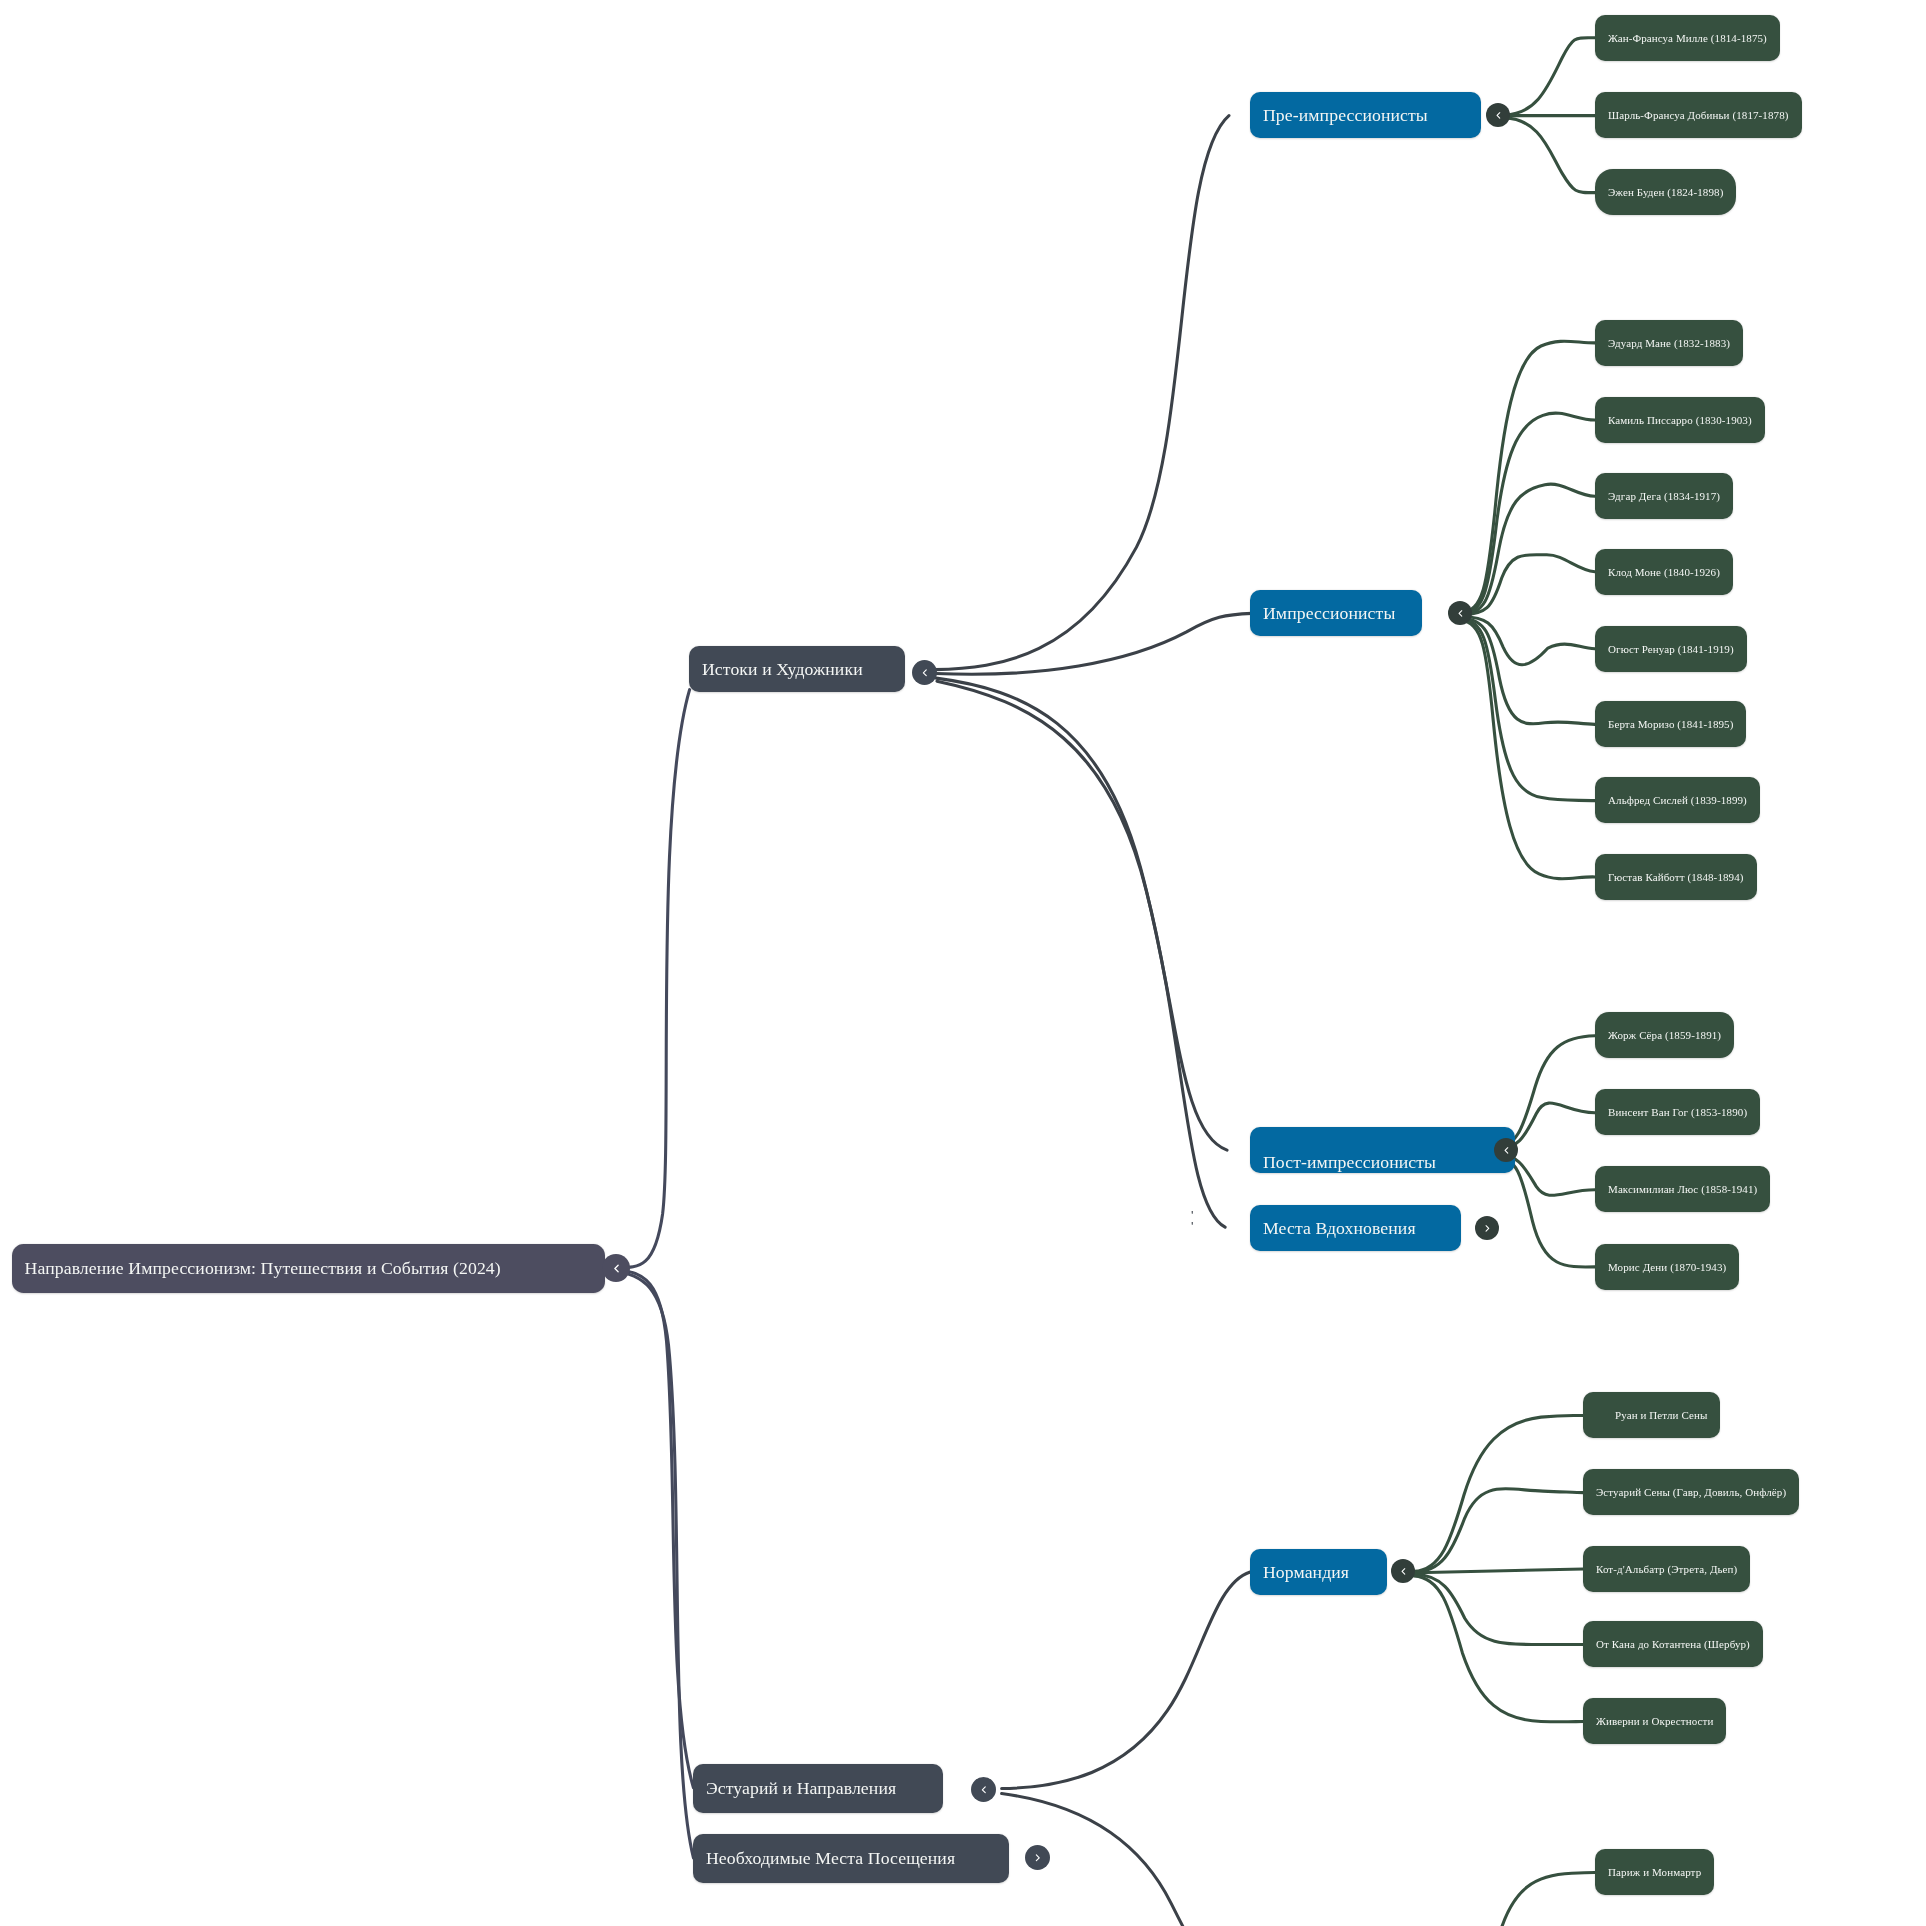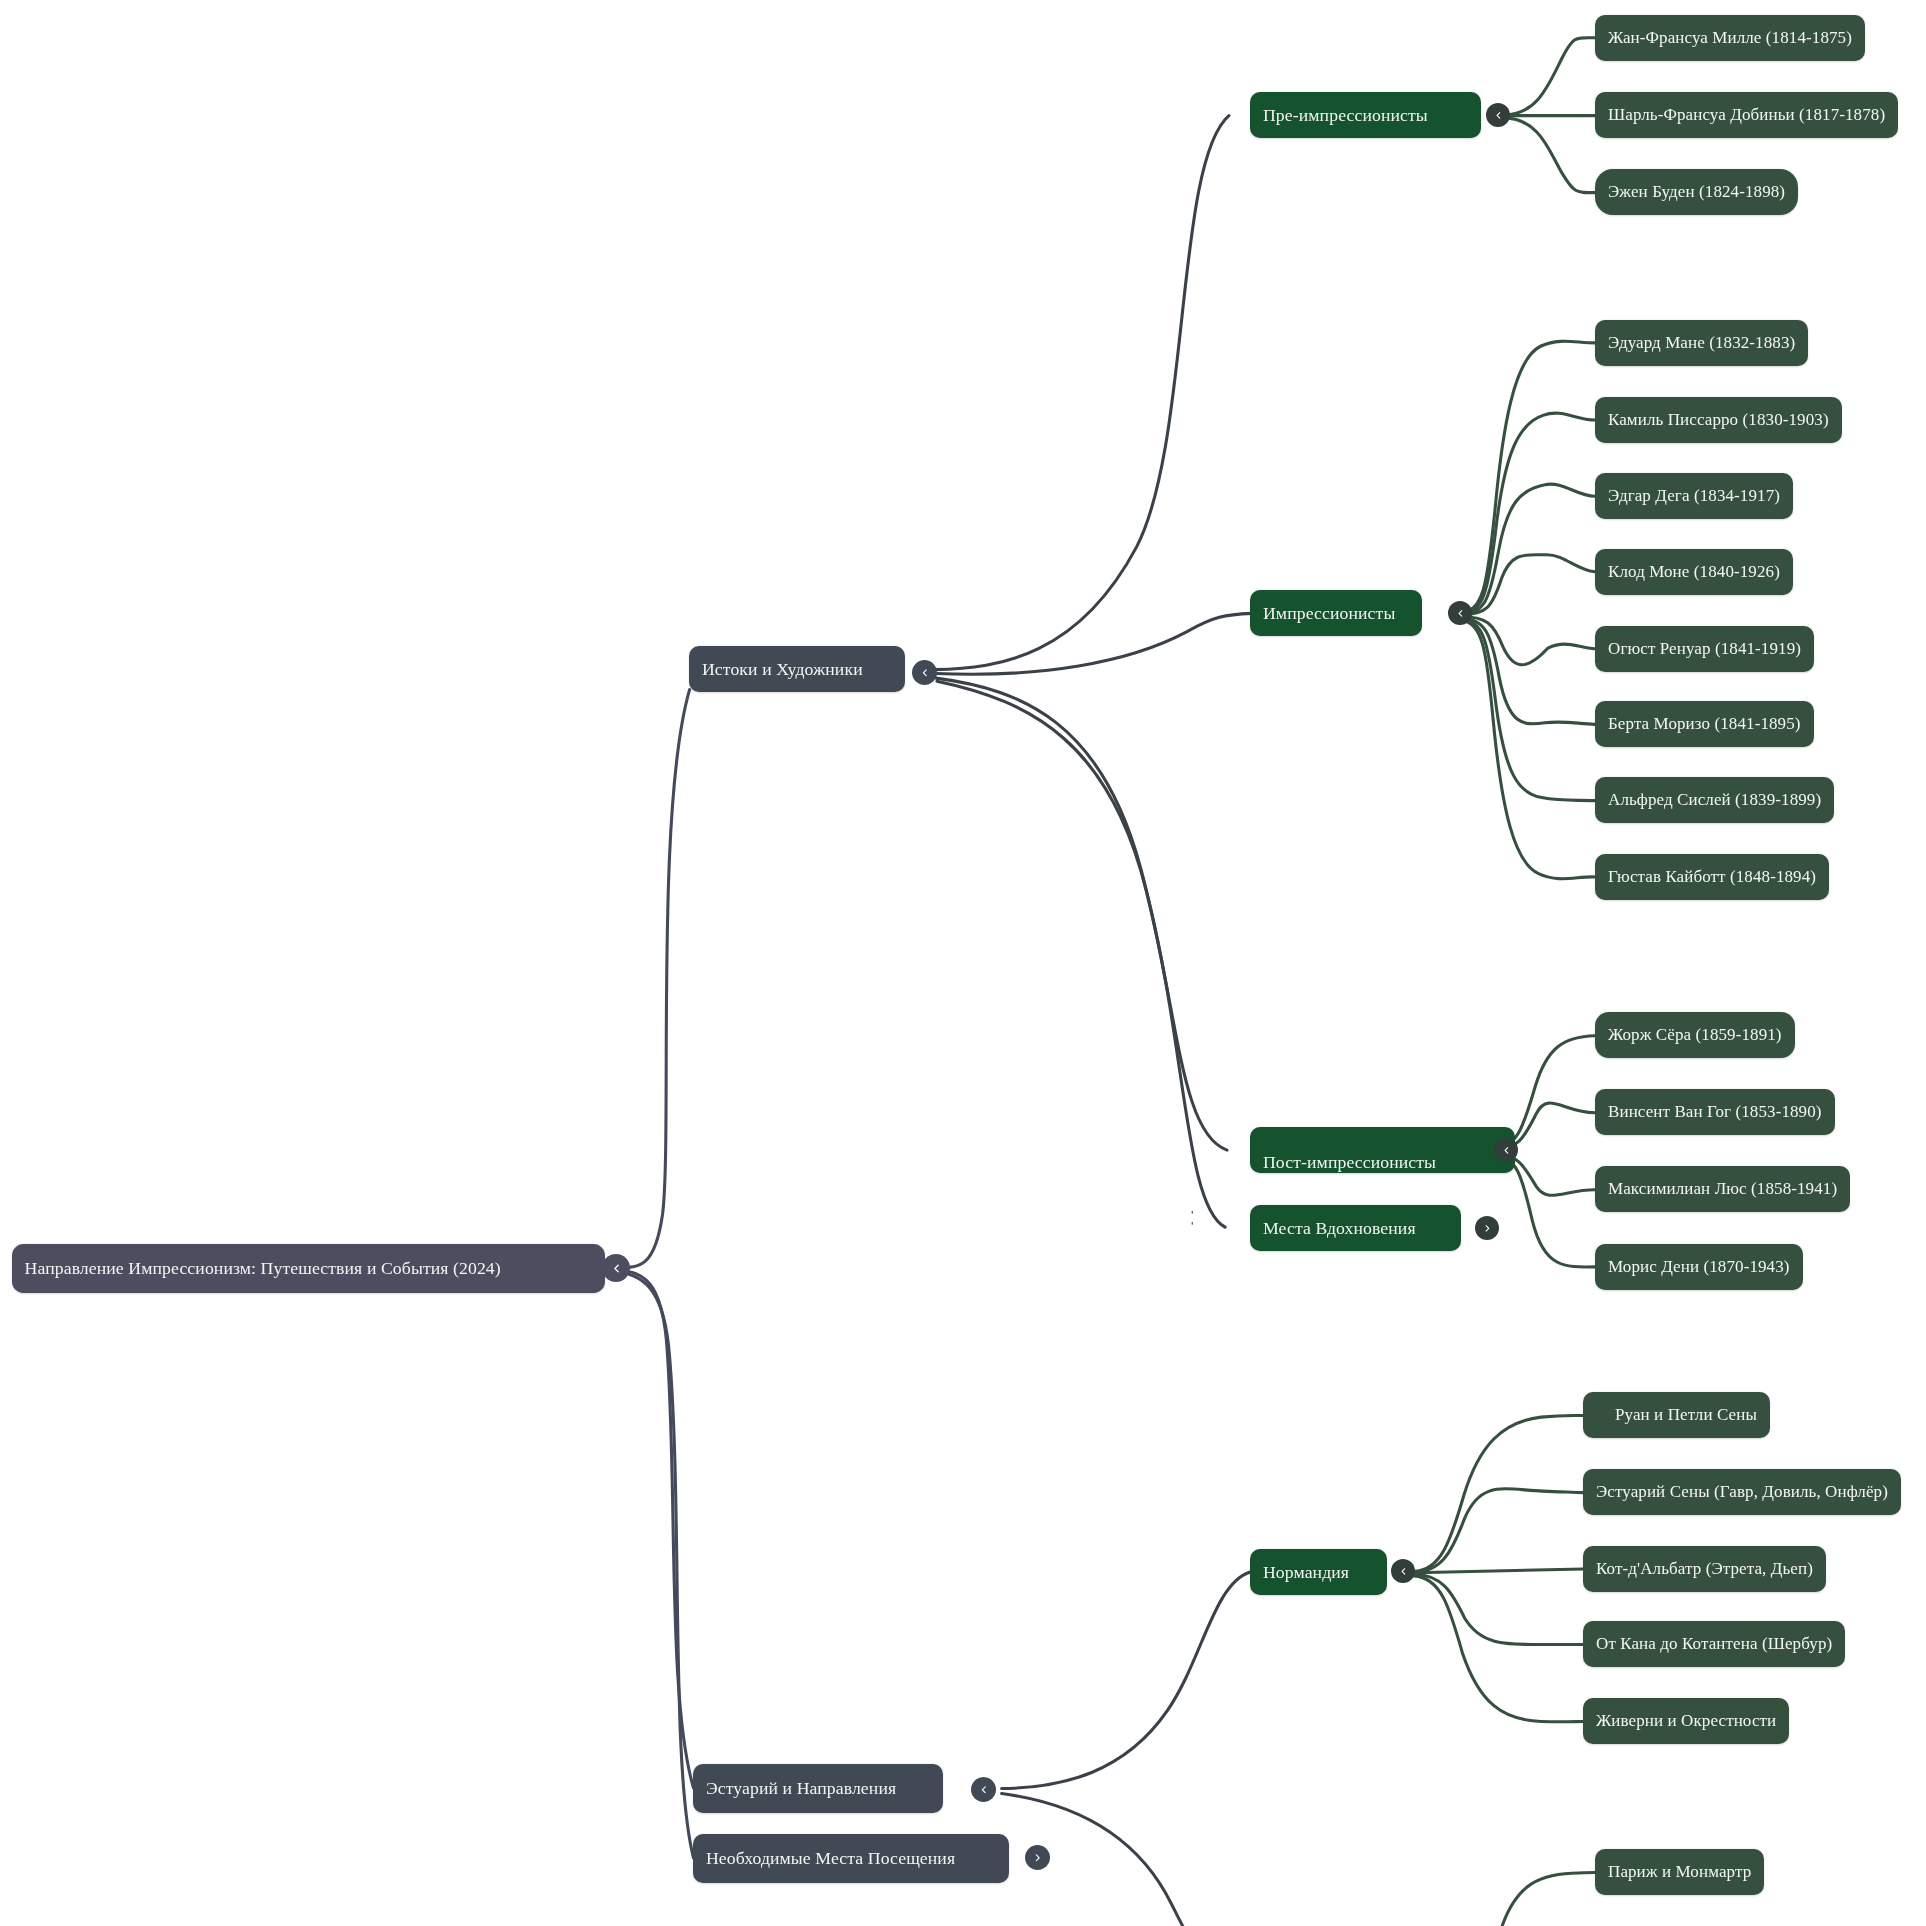--- a/index.html
+++ b/index.html
@@ -42,26 +42,26 @@
   .node-root {
     background: #4d4d60;
     font-size: 17.7px;
     border-radius: 11.6px;
   }
   .node-l1 {
     background: #414955;
     font-size: 17.7px;
   }
   .node-l2 {
-    background: #14532d;
+    background: #0369a1;
     font-size: 17.7px;
   }
   .node-leaf {
     background: #36503f;
-    font-size: 17px;
+    font-size: 11px;
   }
   .toggle {
     position: absolute;
     display: flex;
     align-items: center;
     justify-content: center;
     border-radius: 50%;
     z-index: 5;
     cursor: pointer;
     color: #ffffff;

